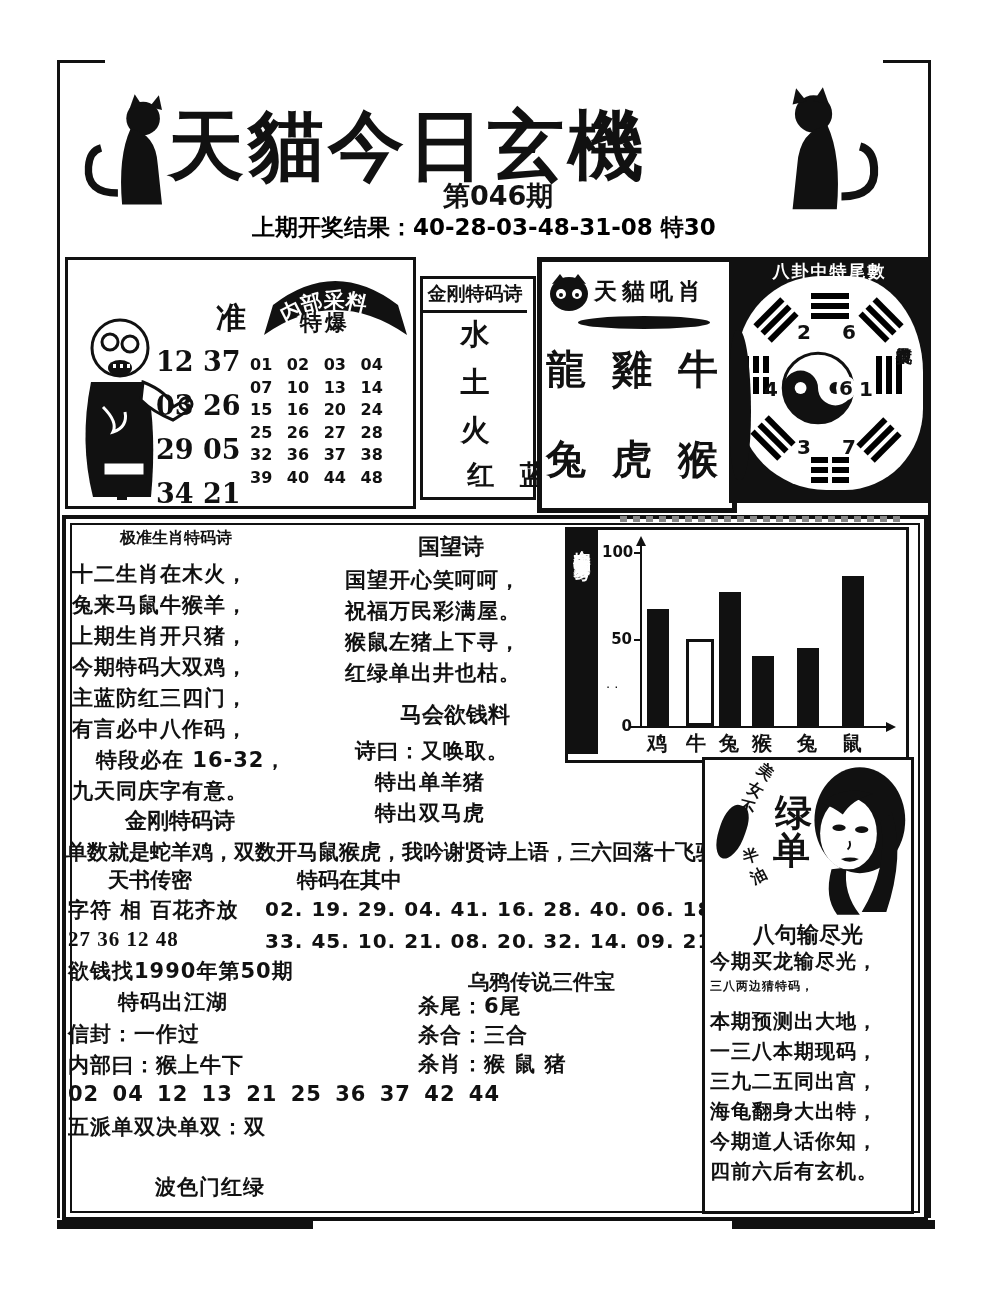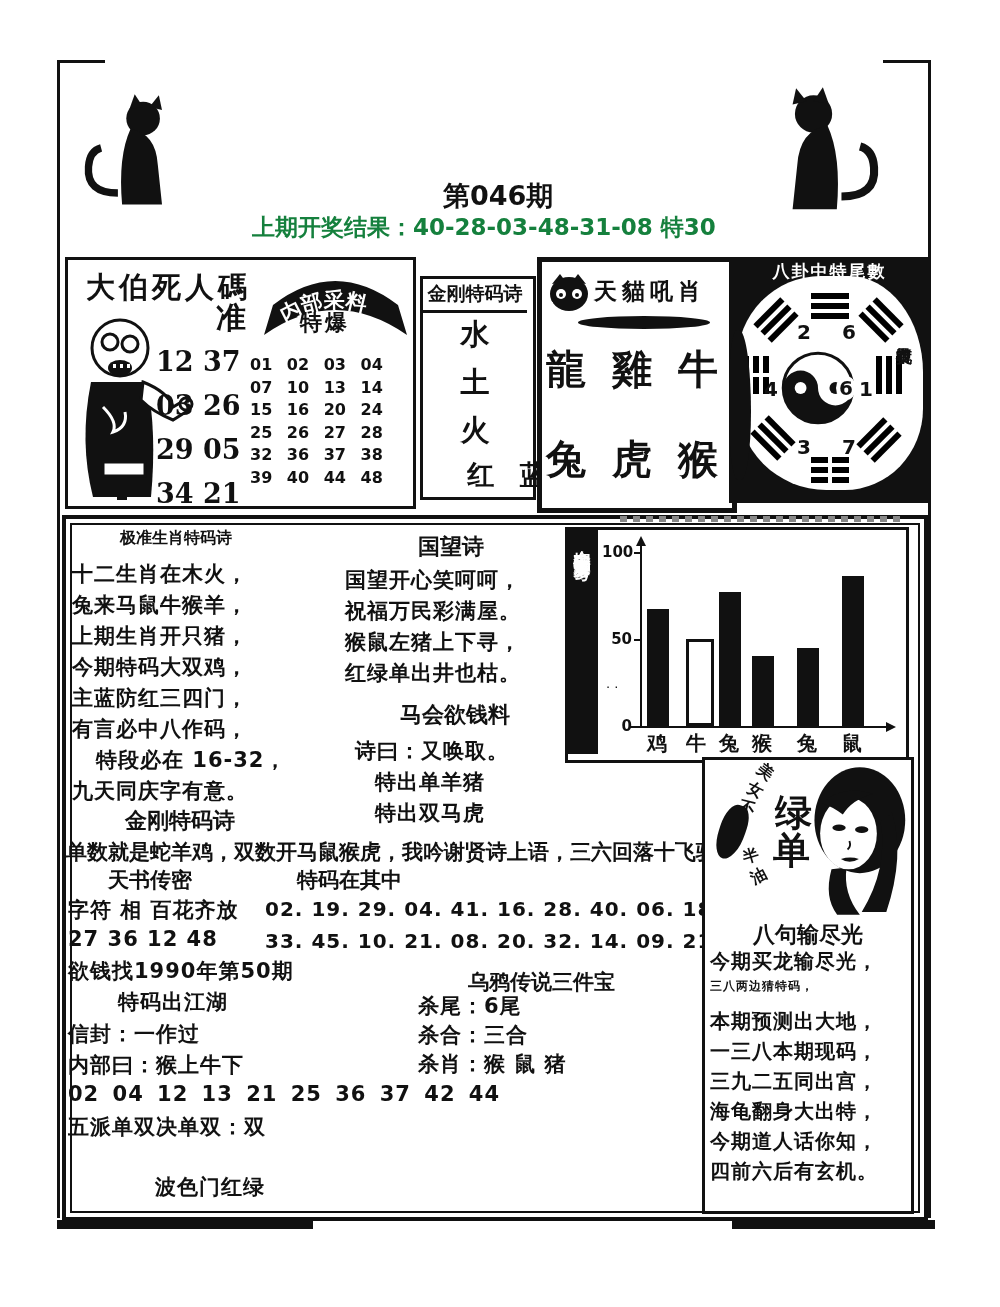--- a/index.html
+++ b/index.html
@@ -39,25 +39,25 @@
       <path d="M68 13 L77 2 L80 16 Z" fill="#111"></path>
     <path d="M50 34 Q74 38 76 68 L80 106 L42 106 Q38 60 50 34 Z" fill="#111"></path>
   </svg>
   <svg class="abs" style="left:760px;top:86px;transform:scaleX(-1);" width="135" height="128" viewBox="0 0 100 110">
     <path d="M38 95 Q8 95 10 70 Q11 55 22 52" stroke="#111" stroke-width="7" fill="none"></path>
     <circle cx="62" cy="24" r="16" fill="#111"></circle>
     <path d="M49 15 L54 1 L62 13 Z" fill="#111"></path>
       <path d="M68 13 L77 2 L80 16 Z" fill="#111"></path>
     <path d="M50 34 Q74 38 76 68 L80 106 L42 106 Q38 60 50 34 Z" fill="#111"></path>
   </svg>
+  <div class="abs b" style="left:168px;top:96px;width:600px;font-size:76px;letter-spacing:4px;white-space:nowrap;font-family:'DejaVu Serif','Liberation Serif',serif;">天貓今日玄機</div>
   <div class="abs b" style="left:443px;top:178px;font-size:27px;">第046期</div>
-  <div class="abs b" style="left:252px;top:212px;font-size:23px;color:#15803d;white-space:nowrap;">上期开奖结果：40-28-03-48-31-08  特30</div>
+  <div class="abs b" style="left:252px;top:212px;font-size:23px;color:#000000;white-space:nowrap;">上期开奖结果：40-28-03-48-31-08  特30</div>
 
   <div class="abs" style="left:65px;top:257px;width:345px;height:246px;border:3px solid #111;">
-    <div class="abs boxtitle" style="left:18px;top:8px;font-size:29px;letter-spacing:4px;font-family:'DejaVu Serif','Liberation Serif',serif;">大伯死人碼</div>
     <div class="abs b" style="left:148px;top:38px;font-size:30px;">准</div>
     <svg class="abs" style="left:5px;top:52px;" width="145" height="190" viewBox="0 0 145 190">
       <path d="M18 70 Q6 130 20 185 L78 185 Q84 120 74 70 Z" fill="#111"></path>
       <circle cx="47" cy="36" r="28" fill="#fff" stroke="#111" stroke-width="3"></circle>
       <circle cx="37" cy="30" r="8" fill="#fff" stroke="#111" stroke-width="3"></circle>
       <circle cx="57" cy="32" r="8" fill="#fff" stroke="#111" stroke-width="3"></circle>
       <ellipse cx="47" cy="56" rx="12" ry="8" fill="#111"></ellipse>
       <rect x="40" y="52" width="3" height="4" fill="#fff"></rect>
         <rect x="47" y="52" width="3" height="4" fill="#fff"></rect>
         <rect x="54" y="52" width="3" height="4" fill="#fff"></rect>
@@ -238,21 +238,21 @@
         <div class="chartlabel" style="left: 274px; top: 200px;">鼠</div>
       </div>
   </div>
 
   <div class="abs poemline" style="left:66px;top:838px;letter-spacing:0;">单数就是蛇羊鸡，双数开马鼠猴虎，我吟谢贤诗上语，三六回落十飞驰。</div>
 
   <div class="abs boxtitle" style="left:108px;top:866px;font-size:21px;">天书传密</div>
   <div class="abs boxtitle" style="left:297px;top:866px;font-size:21px;">特码在其中</div>
   <div class="abs poemline" style="left:68px;top:896px;">字符 相 百花齐放</div>
   <div class="abs poemline" style="left:265px;top:897px;font-size:20px;">02. 19. 29. 04. 41. 16. 28. 40. 06. 18. 42. 30</div>
-  <div class="abs poemline" style="left:68px;top:927px;">27 36 12 48</div>
+  <div class="abs poemline" style="left:68px;top:927px;font-family:Liberation Serif, serif;">27 36 12 48</div>
   <div class="abs poemline" style="left:265px;top:929px;font-size:20px;">33. 45. 10. 21. 08. 20. 32. 14. 09. 21. 22. 46</div>
   <div class="abs poemline" style="left:68px;top:957px;">欲钱找1990年第50期</div>
   <div class="abs poemline" style="left:118px;top:988px;">特码出江湖</div>
   <div class="abs poemline" style="left:68px;top:1020px;">信封：一作过</div>
   <div class="abs poemline" style="left:68px;top:1051px;">内部曰：猴上牛下</div>
   <div class="abs poemline" style="left:68px;top:1082px;word-spacing:5px;">02 04 12 13 21 25 36 37 42 44</div>
   <div class="abs poemline" style="left:68px;top:1113px;">五派单双决单双：双</div>
   <div class="abs poemline" style="left:155px;top:1173px;">波色门红绿</div>
 
   <div class="abs boxtitle" style="left:468px;top:968px;font-size:21px;">乌鸦传说三件宝</div>

